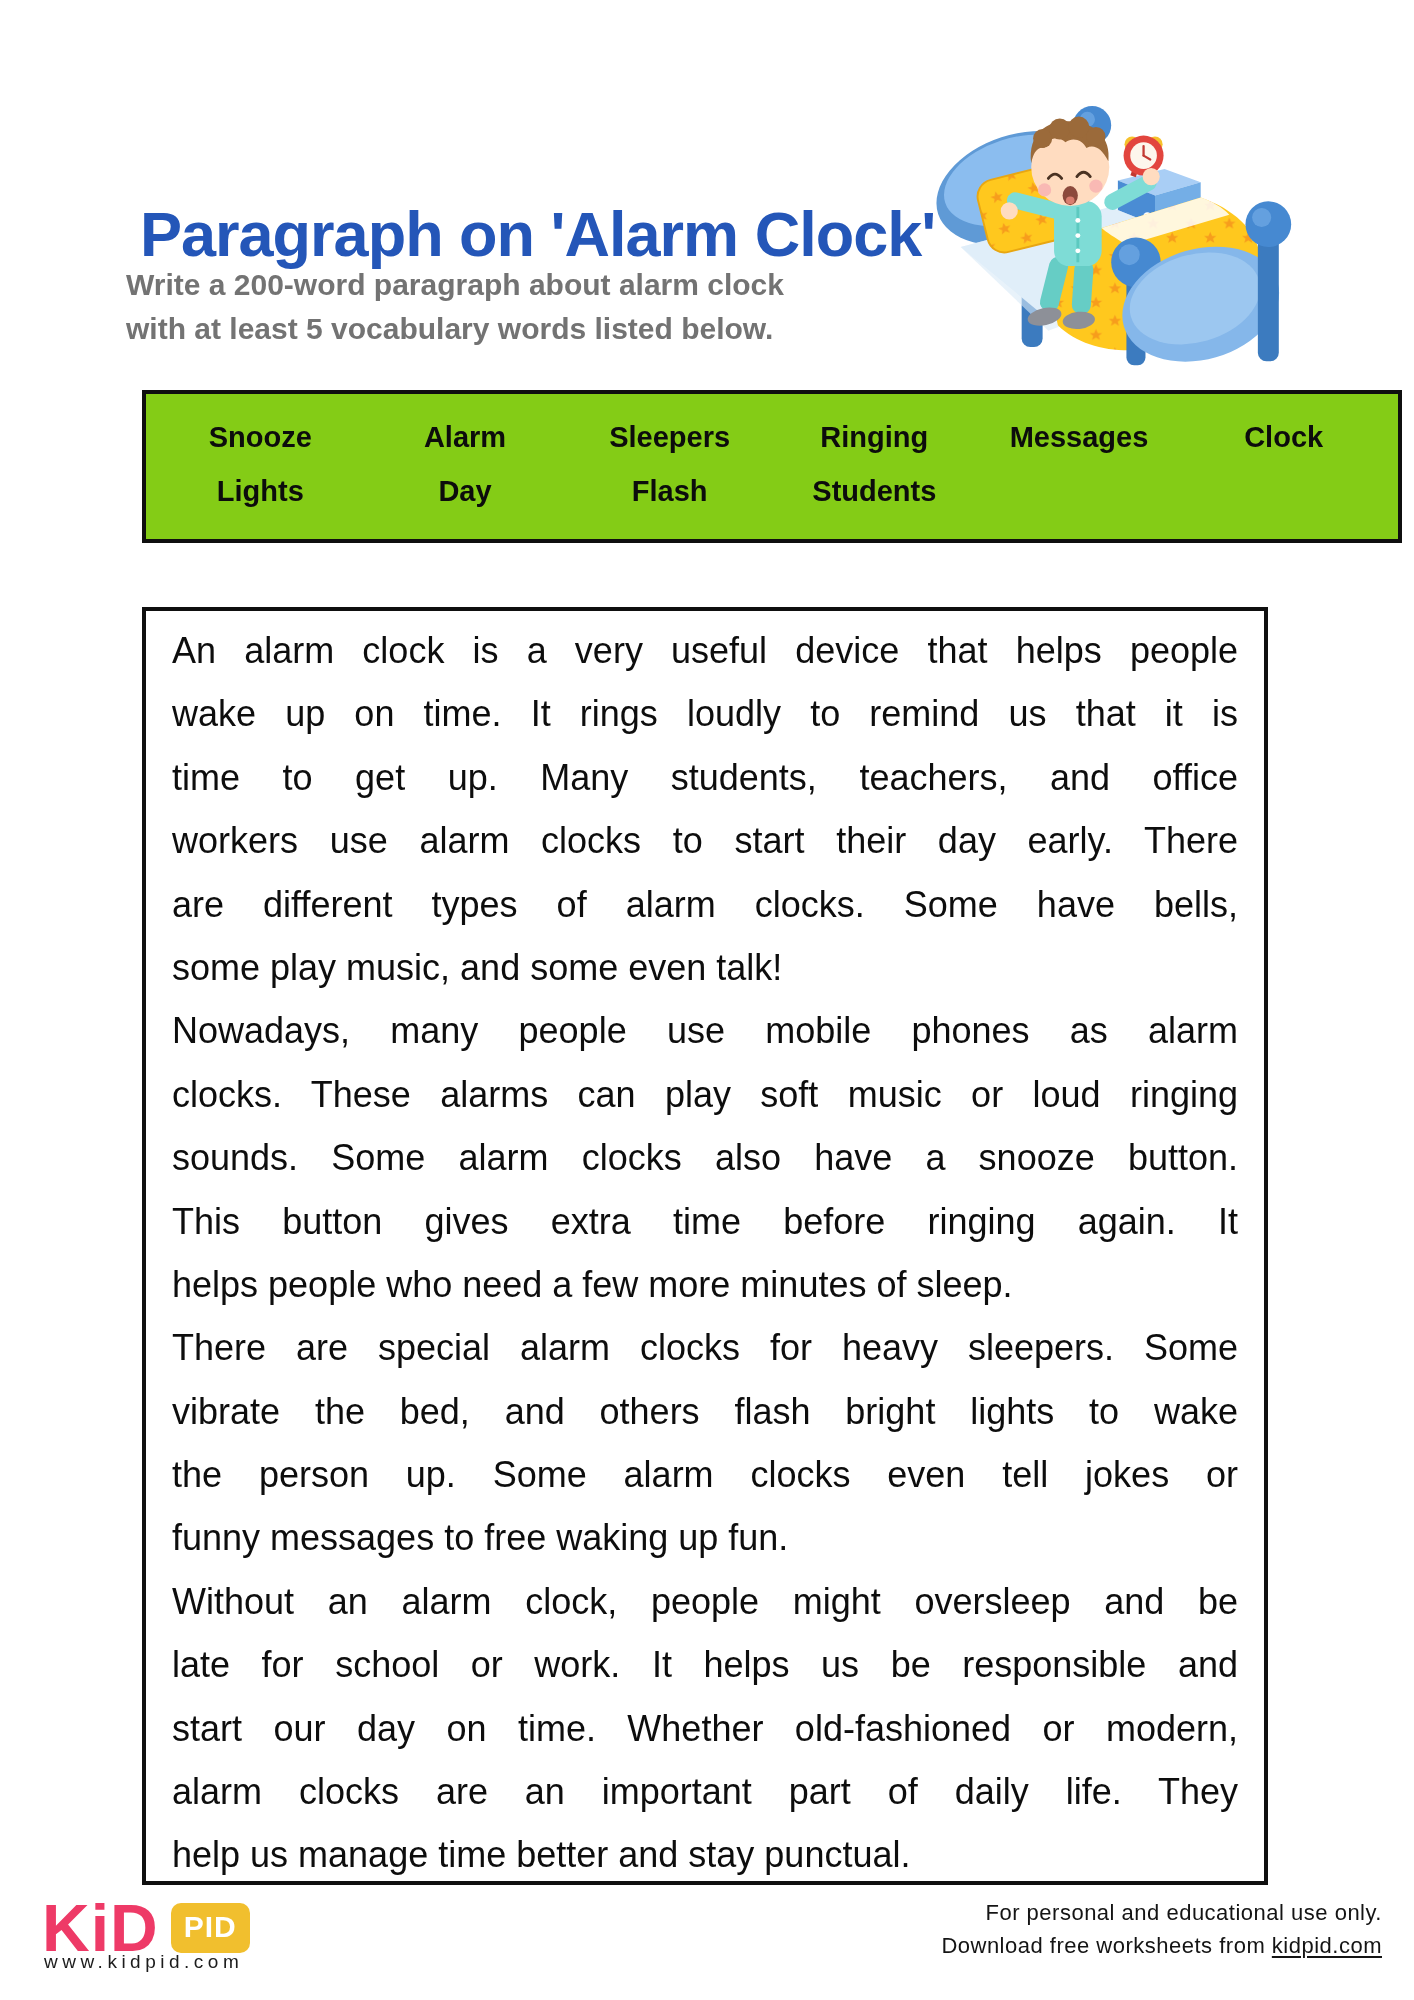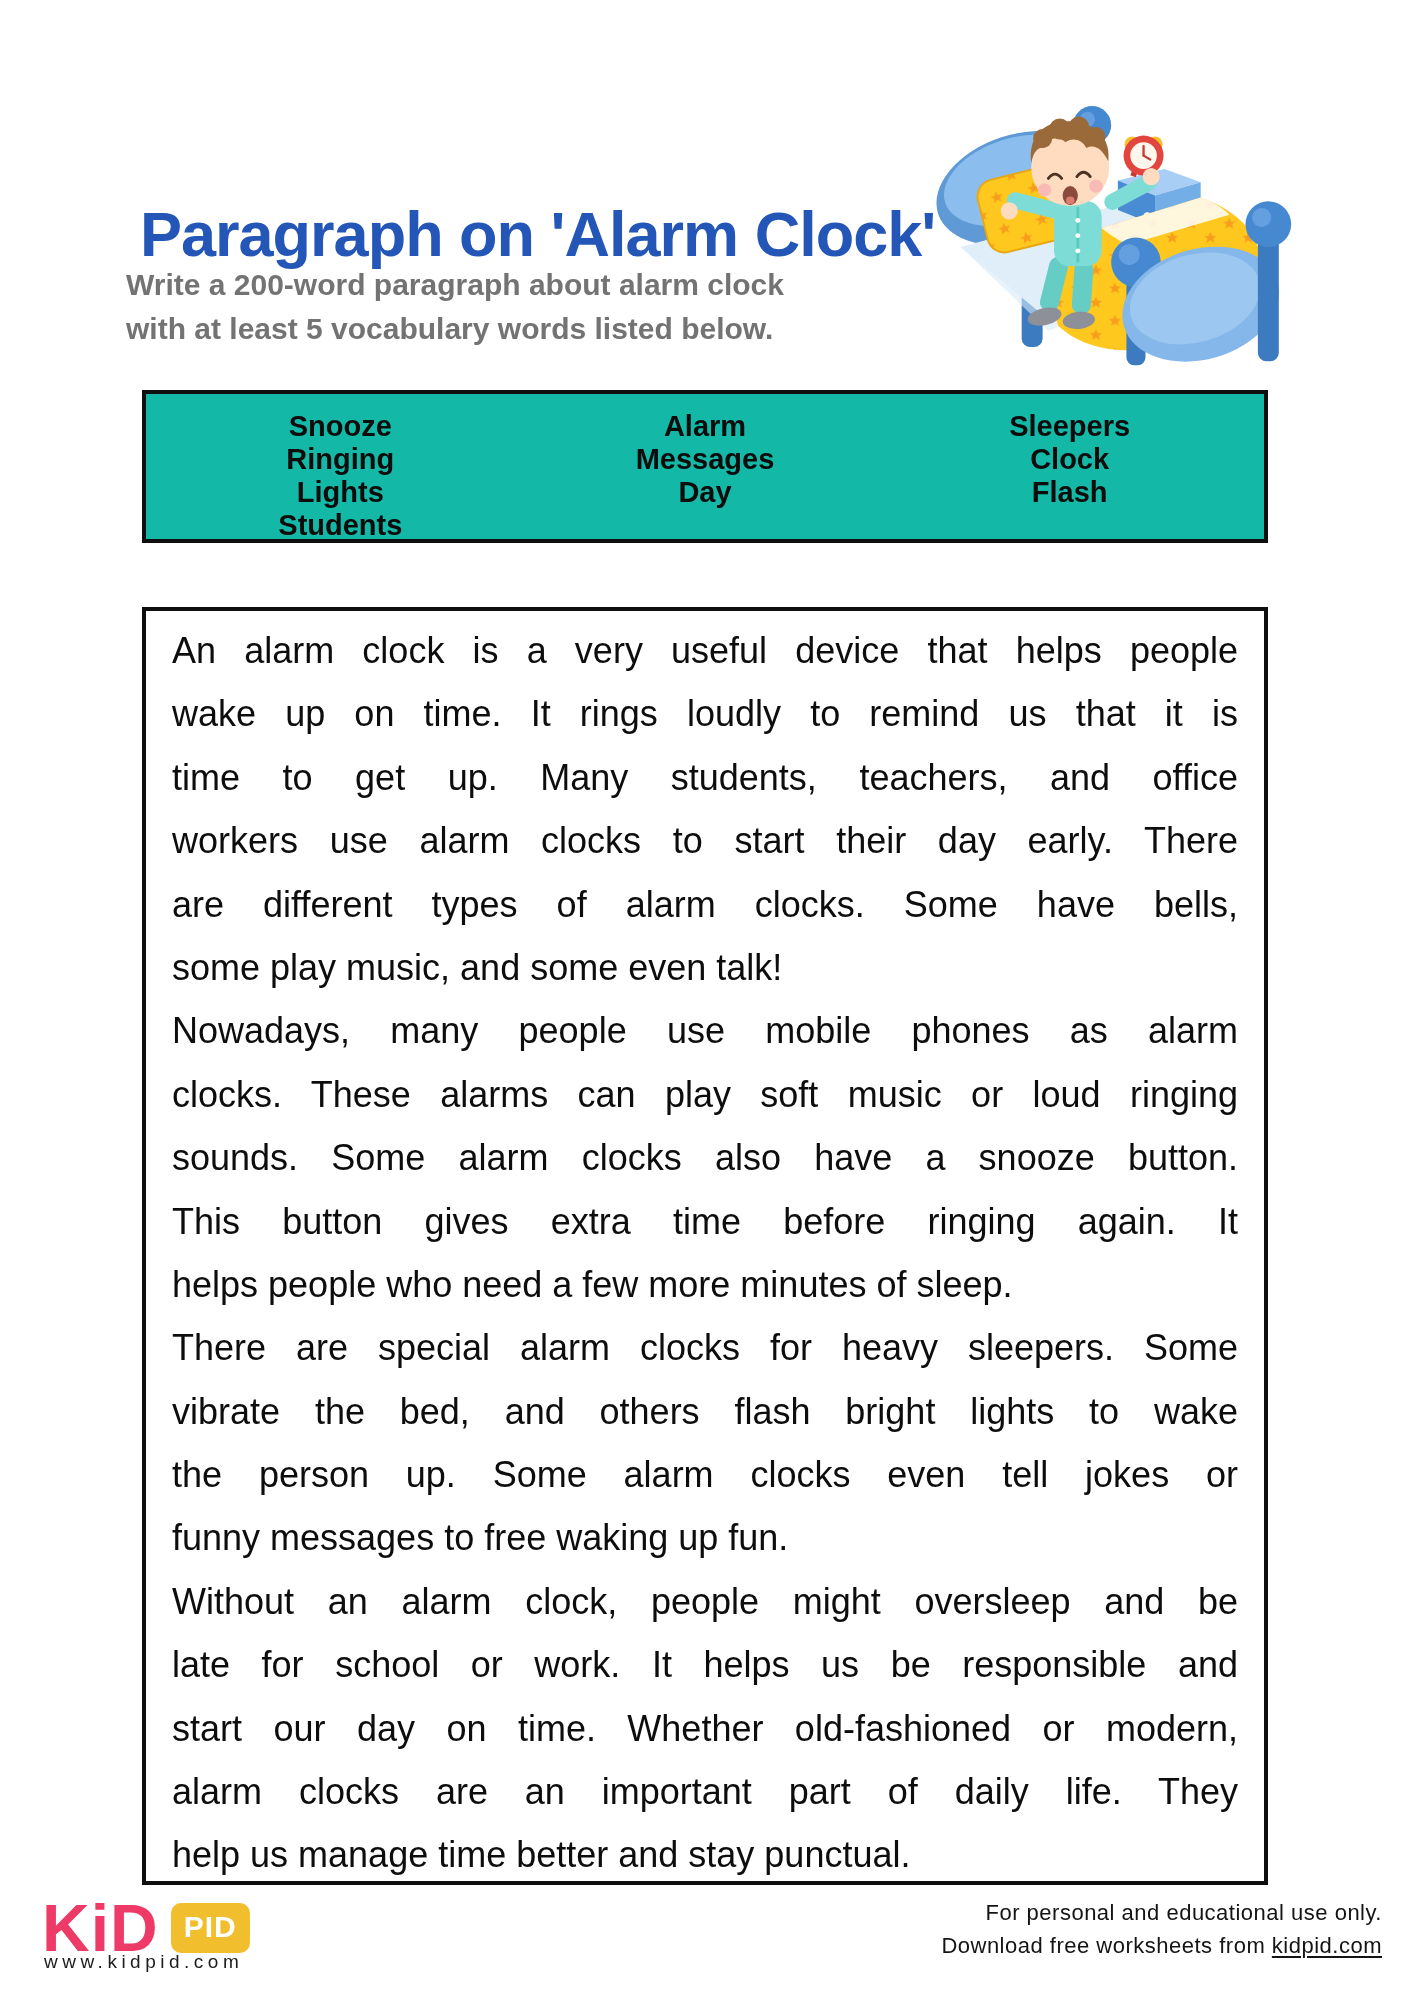--- a/index.html
+++ b/index.html
@@ -10,23 +10,23 @@
   
   .title{position:absolute;left:140px;top:158px;font-size:63px;line-height:72px;
          font-weight:800;color:#2456b8;letter-spacing:-1px;margin-top:40px;}
   .subtitle{position:absolute;left:126px;top:247px;font-size:30px;line-height:44px;
             font-weight:700;color:#737373;margin-top:16px;}
 
   
   .illus{position:absolute;left:915px;top:82px;width:400px;height:292px;}
 
   
-  .vocab-box{position:absolute;left:142px;top:390px;width:1126px;height:153px;
-             border:4px solid #0f0f0f;background:#14b8a6;
-             display:grid;grid-template-columns:repeat(3,1fr);grid-template-rows:1fr 1fr;
+  .vocab-box{position:absolute;left:142px;top:390px;width:1260px;height:153px;
+             border:4px solid #0f0f0f;background:#84cc16;
+             display:grid;grid-template-columns:repeat(6,1fr);grid-template-rows:1fr 1fr;
              align-items:center;justify-items:center;padding:16px 12px 20px;}
   .vocab-word{font-size:29px;font-weight:700;color:#0c0c0c;}
 
   
   .para-box{position:absolute;left:142px;top:607px;width:1126px;height:1278px;
             border:4px solid #0f0f0f;background:#fff;padding:8px 26px 0 26px;}
   .pline{height:63.4px;font-size:36px;line-height:63.4px;color:#0d0d0d;
          text-align:justify;text-align-last:justify;white-space:normal;
          text-decoration-thickness:3px;text-underline-offset:11px;
          text-decoration-color:#0d0d0d;}

